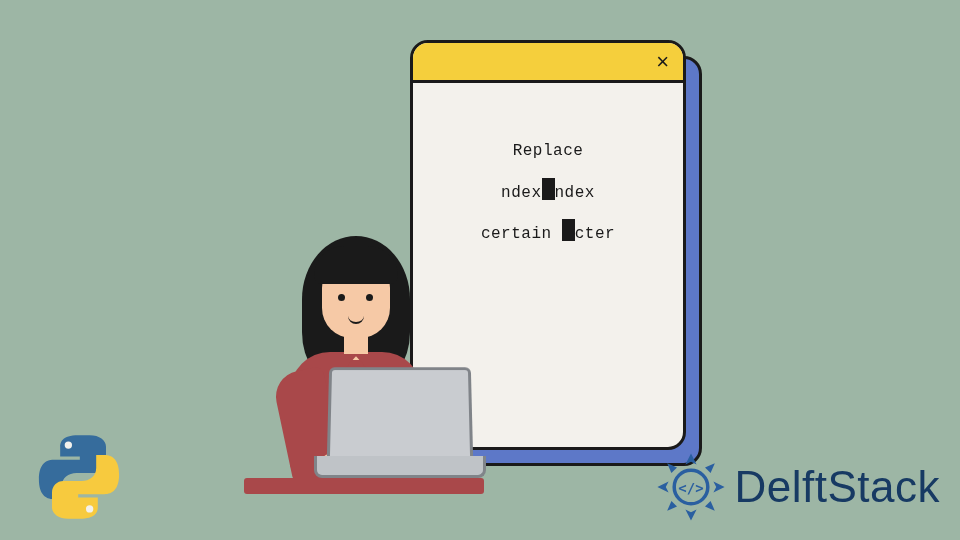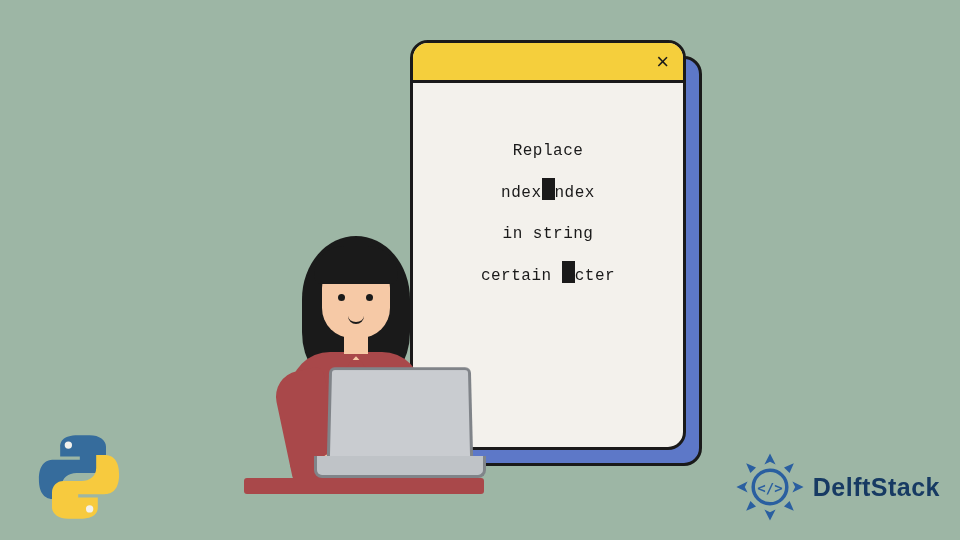--- a/index.html
+++ b/index.html
@@ -228,39 +228,38 @@
     display: flex;
     align-items: center;
     gap: 8px;
   }
   .delft-mark {
     width: 70px; height: 70px;
     position: relative;
   }
   .delft-mark svg { width: 100%; height: 100%; }
   .delft-text {
-    font-size: 25px;
+    font-size: 44px;
     color: #173a63;
-    font-weight: 700;
+    font-weight: 400;
     letter-spacing: 0.5px;
   }
 </style>
 </head>
 <body>
 
 <div class="window-stack">
   <div class="window-back"></div>
   <div class="window-front">
     <div class="window-titlebar">
       <span class="window-close">×</span>
     </div>
     <div class="window-content">
       <span class="line">Replace</span>
       <span class="line"><span>ndex</span><span class="hl"></span><span>ndex</span></span>
-      <span class="line">in string</span>
       <span class="line"><span>certain </span><span class="hl"></span><span>cter</span></span>
     </div>
   </div>
 </div>
 
 <div class="person">
   <div class="hair-back"></div>
   <div class="torso"></div>
   <div class="arm-l"></div>
   <div class="arm-r"></div>

